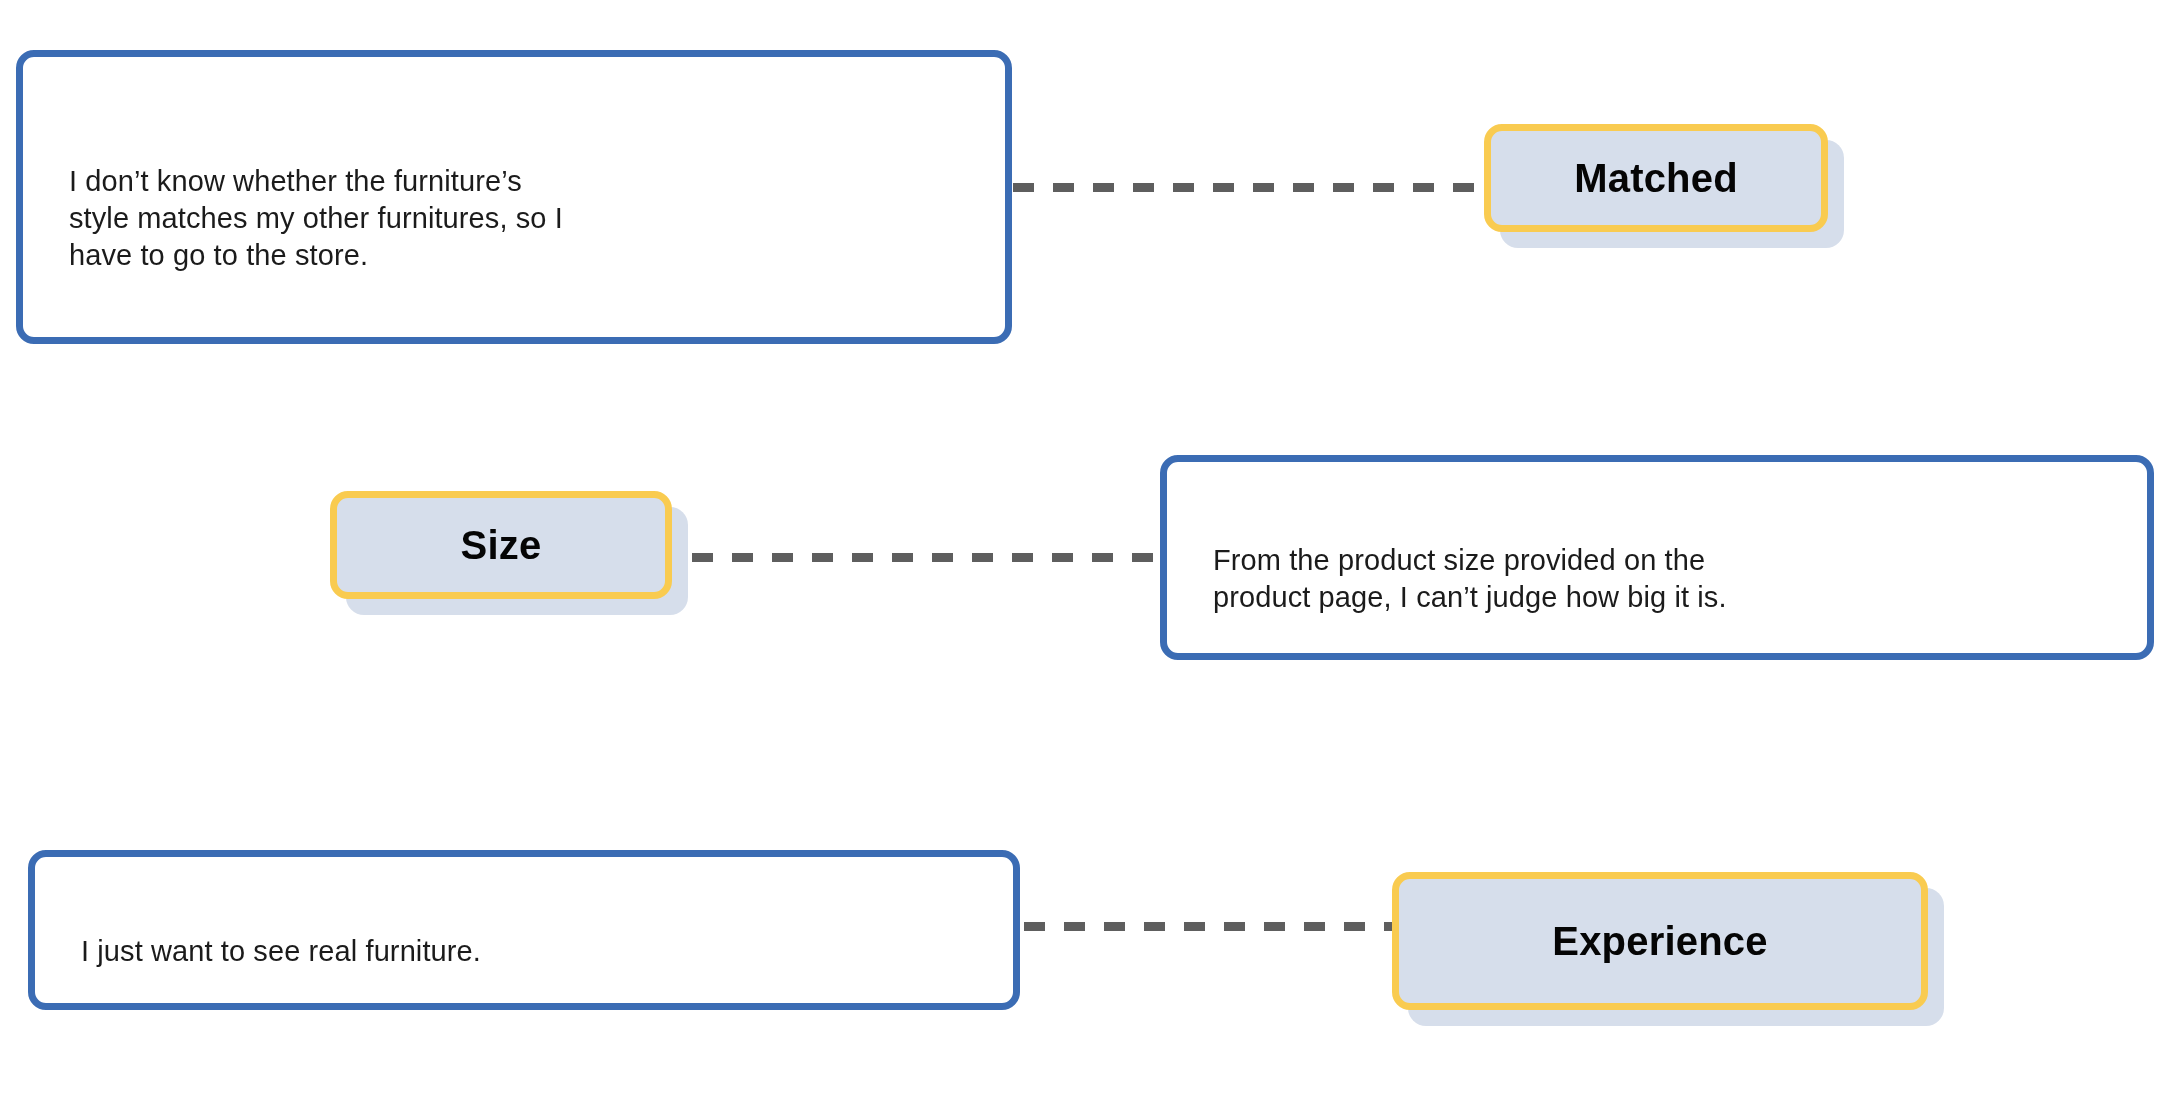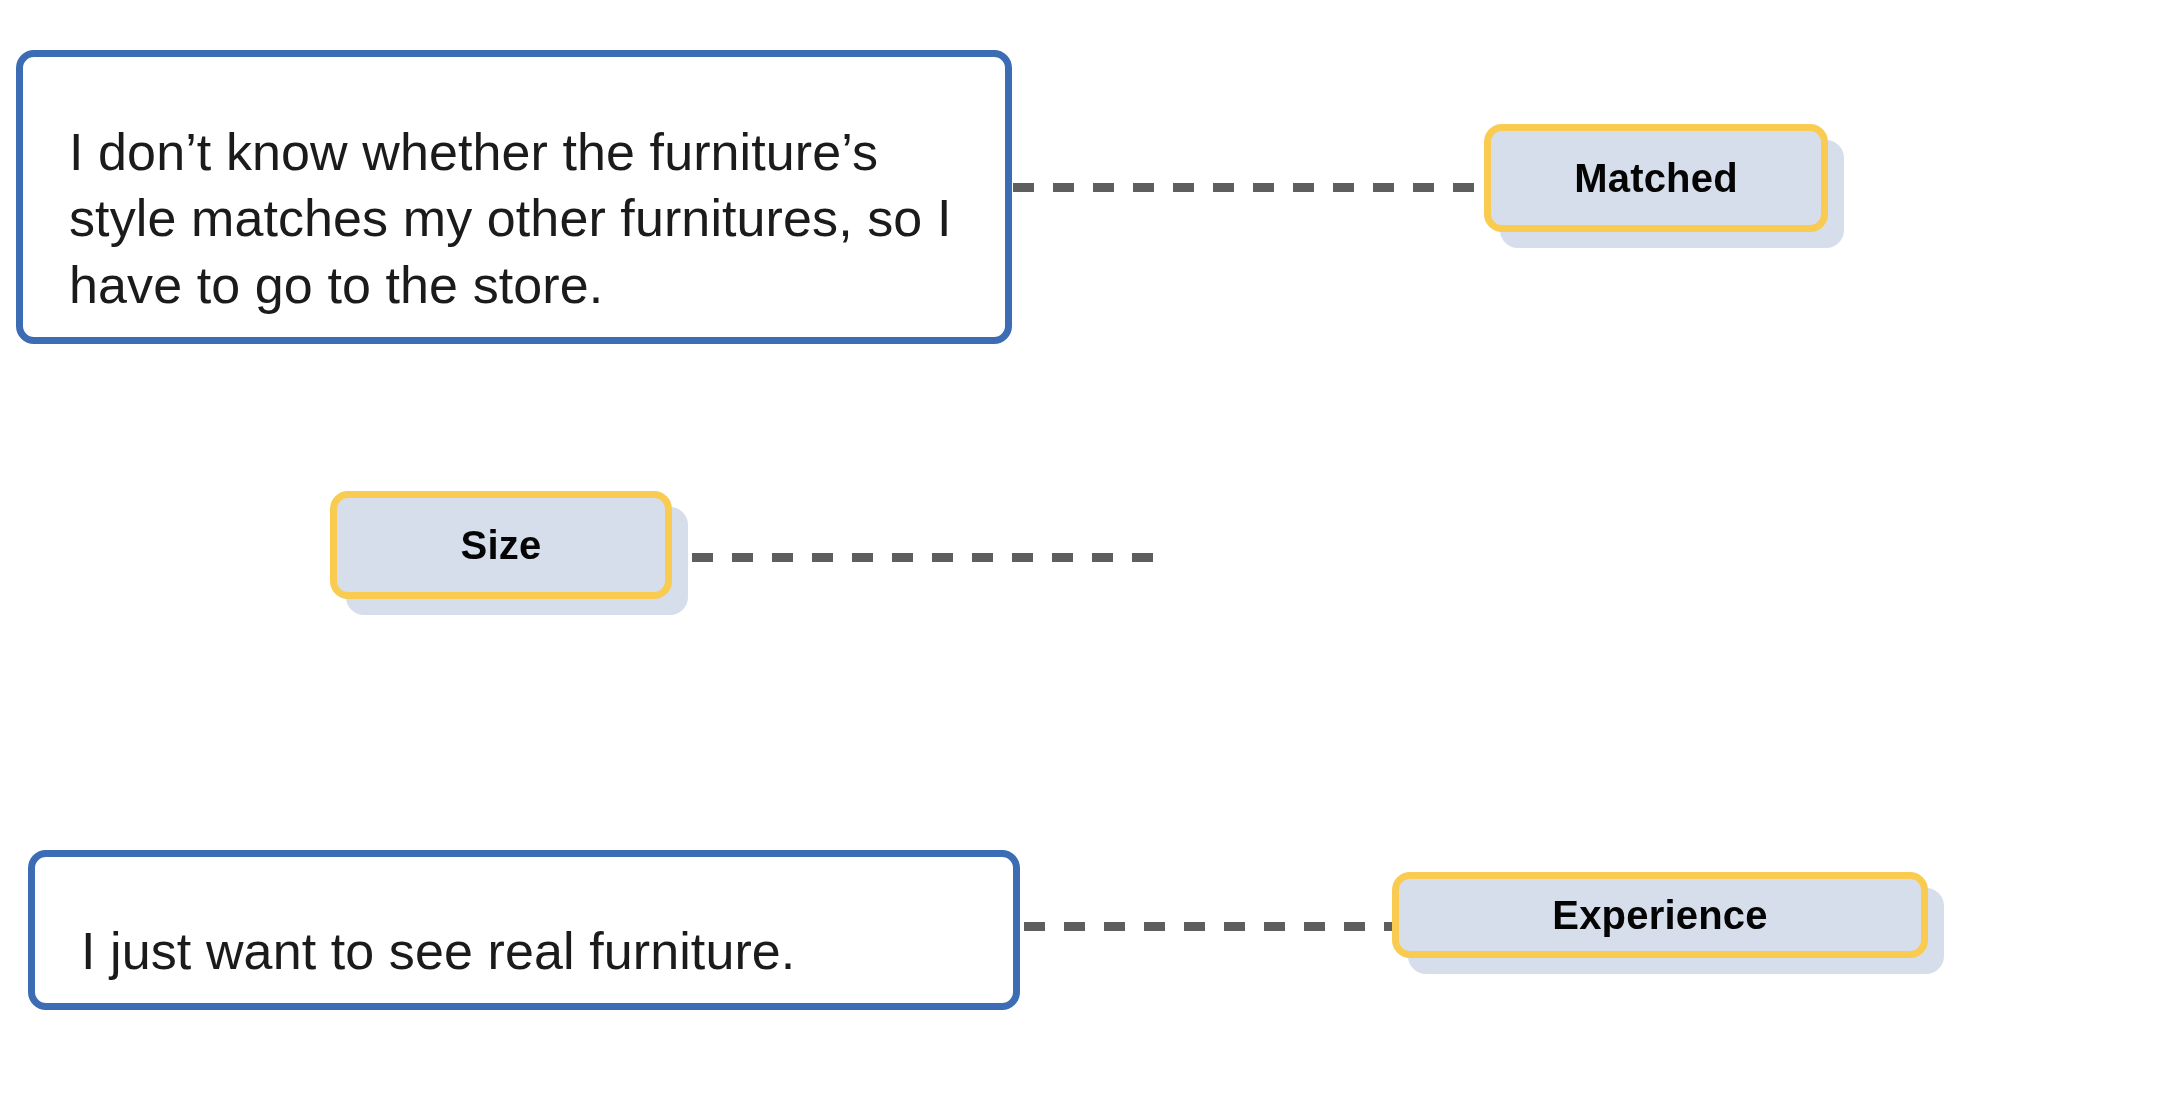--- a/index.html
+++ b/index.html
@@ -25,21 +25,21 @@
     position: absolute;
     box-sizing: border-box;
     background: #ffffff;
     border: 7px solid #3B6CB4;
     border-radius: 18px;
     display: flex;
     align-items: center;
   }
   .quote-text {
     font-family: "Liberation Sans", sans-serif;
-    font-size: 52px;
+    font-size: 29px;
     line-height: 1.28;
     color: #1b1b1b;
     letter-spacing: 0.1px;
     padding: 0 46px;
     white-space: pre-line;
     margin-top: 43px;
   }
 
   
   .chip {
@@ -111,27 +111,31 @@
 
   <div class="chip" style="left:330px; top:491px; width:342px; height:108px;">
     <div class="chip-shadow"></div>
     <div class="chip-body">
       <span class="chip-label">Size</span>
     </div>
   </div>
 
   <div class="connector" style="left:692px; top:553px; width:470px;"></div>
 
+  <div class="quote-box" style="left:1160px; top:455px; width:994px; height:205px;">
+    <div class="quote-text">From the product size provided on the
+product page, I can’t judge how big it is.</div>
+  </div>
 
   <div class="quote-box" style="left:28px; top:850px; width:992px; height:160px;">
     <div class="quote-text">I just want to see real furniture.</div>
   </div>
 
   <div class="connector" style="left:1024px; top:922px; width:370px;"></div>
 
-  <div class="chip" style="left:1392px; top:872px; width:536px; height:86px;">
+  <div class="chip" style="left:1392px; top:872px; width:536px; height:138px;">
     <div class="chip-shadow"></div>
     <div class="chip-body">
       <span class="chip-label">Experience</span>
     </div>
   </div>
 
 </div>
 
 </body></html>

